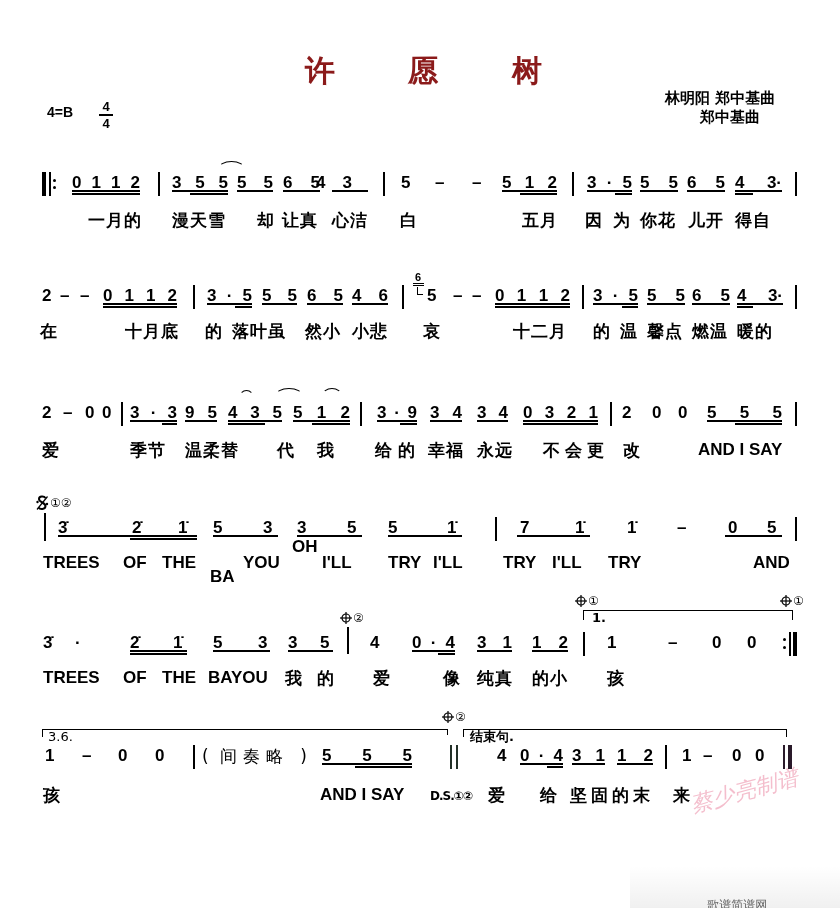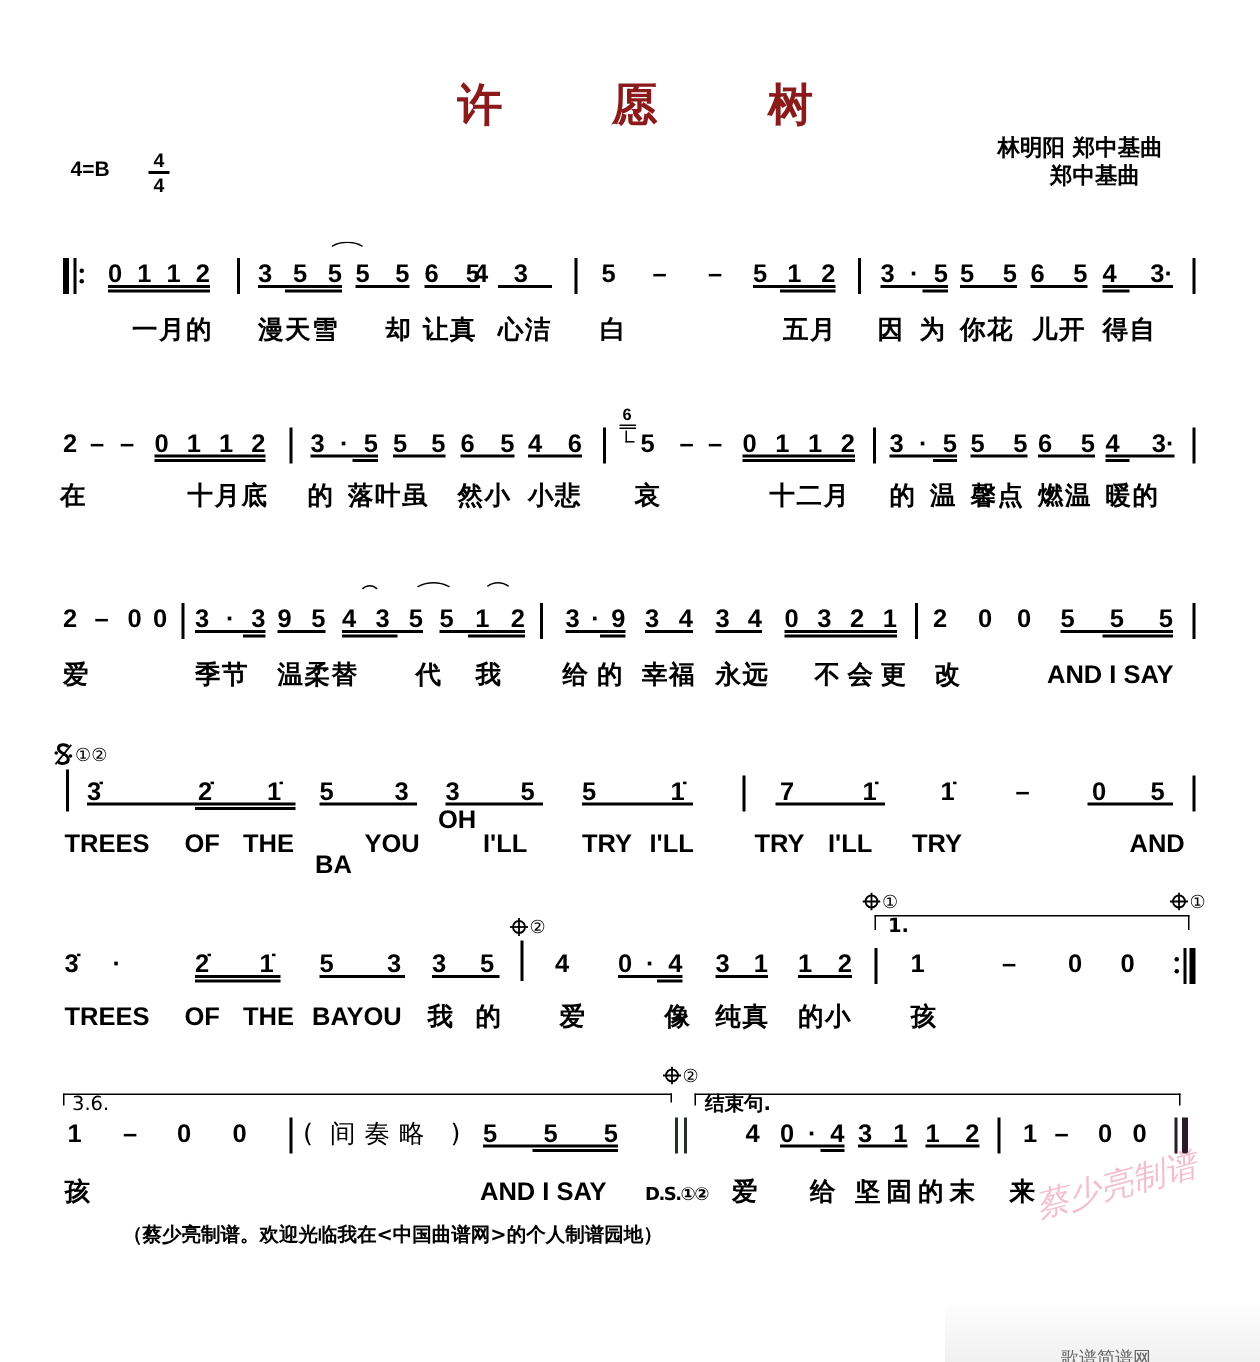--- a/index.html
+++ b/index.html
@@ -403,20 +403,19 @@
 
     <span class="ly" style="left:43px;top:39px">孩</span>
     <span class="ly en" style="left:320px;top:39px">AND I SAY</span>
     <span class="small" style="left:430px;top:43px;font-size:12px;letter-spacing:-1px">D.S.①②</span>
     <span class="ly" style="left:488px;top:39px">爱</span>
     <span class="ly" style="left:540px;top:39px">给</span>
     <span class="ly" style="left:570px;top:39px;letter-spacing:4px">坚固的末</span>
     <span class="ly" style="left:673px;top:39px">来</span>
   </div>
 
-  <span class="footer">（蔡少亮制谱。欢迎光临我在&lt;中国曲谱网&gt;的个人制谱园地）</span>
   <span class="wm" style="color:#f3b8c8">蔡少亮制谱</span>
   <div class="siteband"></div>
   <span class="site">
     <span style="color:#666666">歌谱简谱网</span>
     
   </span>
 </div>
 
 </body></html>

